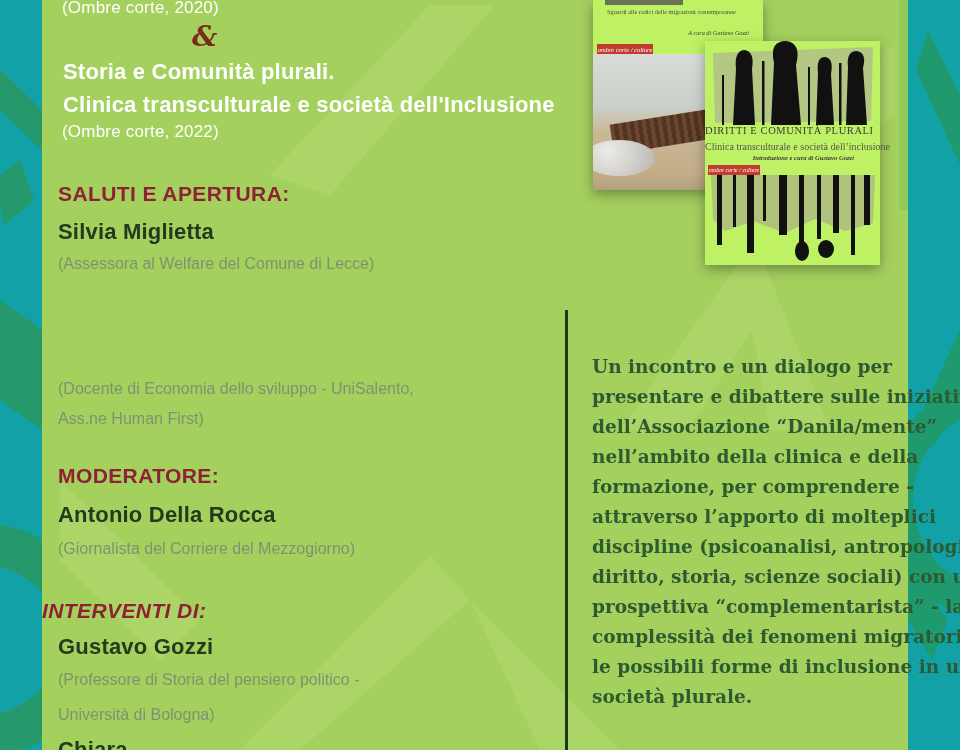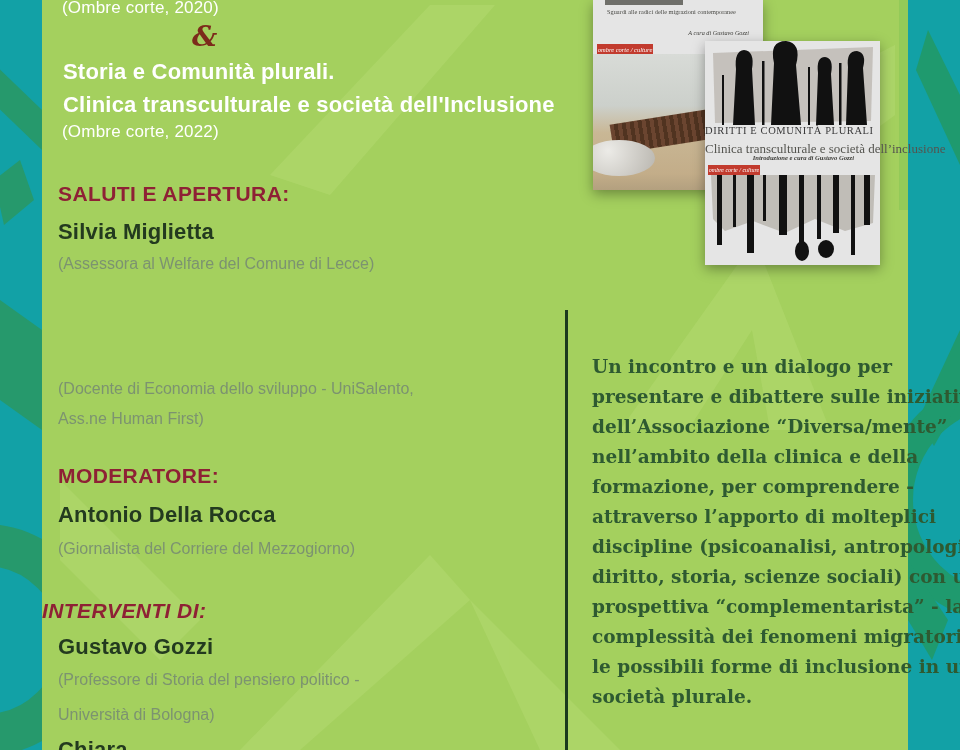--- a/index.html
+++ b/index.html
@@ -22,21 +22,21 @@
   .role{color:var(--role_gray,#7c9370);font-weight:400;font-size:16px;}
   #divider{position:absolute;left:565px;top:310px;width:3px;height:440px;
            background:var(--divider_green,#1b3a1e);}
   #paragraph{position:absolute;left:592px;top:352px;width:300px;}
   .pline{
     font-family:"DejaVu Serif",serif;font-weight:700;font-size:18.5px;
     line-height:30px;color:var(--paragraph_green,#2e5a31);
     text-align:justify;text-align-last:justify;white-space:nowrap;
   }
   .pline.last{text-align-last:left;}
-  .book{position:absolute;background:#e5e5e5;box-shadow:0 4px 12px rgba(0,0,0,.35);}
+  .book{position:absolute;background:#bef264;box-shadow:0 4px 12px rgba(0,0,0,.35);}
   #book-back{left:593px;top:0;width:170px;height:190px;}
   #book-front{left:705px;top:41px;width:175px;height:224px;}
   .bserif{font-family:"Liberation Serif",serif;position:absolute;white-space:nowrap;}
   .imprint{position:absolute;background:var(--imprint_red,#c23b2e);color:#fff;
            font-family:"Liberation Serif",serif;font-style:italic;font-size:6.5px;
            line-height:11px;text-align:center;}
   .photo{position:absolute;left:0;right:0;top:54px;bottom:0;overflow:hidden;
          background:linear-gradient(180deg,#d8dbd7 0%,#ccd0cb 38%,#c9b795 58%,#c3ad89 88%,#b3a07f 100%);}
   .wall{position:absolute;left:18px;top:58px;width:160px;height:30px;
         transform:rotate(-9deg);
@@ -111,21 +111,21 @@
   <div class="txt role" style="left:58px;top:671px;">(Professore di Storia del pensiero politico -</div>
   <div class="txt role" style="left:58px;top:706px;">Università di Bologna)</div>
 
   <div class="txt nm cutline" style="left:58px;top:739px;height:11px;line-height:22px;">Chiara</div>
 
   <div id="divider"></div>
 
   <div id="paragraph">
     <div class="pline">Un incontro e un dialogo per</div>
     <div class="pline">presentare e dibattere sulle iniziative</div>
-    <div class="pline">dell’Associazione “Diversa/mente”</div>
+    <div class="pline">dell’Associazione “Danila/mente”</div>
     <div class="pline">nell’ambito della clinica e della</div>
     <div class="pline">formazione, per comprendere -</div>
     <div class="pline">attraverso l’apporto di molteplici</div>
     <div class="pline">discipline (psicoanalisi, antropologia,</div>
     <div class="pline">diritto, storia, scienze sociali) con una</div>
     <div class="pline">prospettiva “complementarista” - la</div>
     <div class="pline">complessità dei fenomeni migratori e</div>
     <div class="pline">le possibili forme di inclusione in una</div>
     <div class="pline last">società plurale.</div>
   </div>
@@ -149,21 +149,21 @@
         <path d="M66,84 L69,22 Q64,0 81,0 Q97,2 91,24 L96,84 Z"></path>
         <path d="M111,84 L113,32 Q111,16 120,16 Q129,17 126,33 L129,84 Z"></path>
         <path d="M141,84 L143,26 Q141,10 152,10 Q162,12 158,27 L162,84 Z"></path>
         <rect x="57" y="20" width="2.5" height="64"></rect>
         <rect x="103" y="26" width="2" height="58"></rect>
         <rect x="134" y="22" width="2.5" height="62"></rect>
         <rect x="17" y="34" width="2" height="50"></rect>
       </g>
     </svg>
     <div class="bserif" style="left:0;right:8px;top:84px;font-size:10.5px;letter-spacing:.6px;color:#39393a;text-align:right;">DIRITTI E COMUNITÀ PLURALI</div>
-    <div class="bserif" style="left:0;right:8px;top:100px;font-size:13px;color:#54544f;text-align:right;">Clinica transculturale e società dell’inclusione</div>
+    <div class="bserif" style="left:0;right:8px;top:100px;font-size:10px;color:#54544f;text-align:right;">Clinica transculturale e società dell’inclusione</div>
     <div class="bserif" style="left:0;right:26px;top:113px;font-size:6.6px;font-style:italic;font-weight:700;color:#3c3c38;text-align:right;">Introduzione e cura di Gustavo Gozzi</div>
     <div class="imprint" style="left:3px;top:124px;width:52px;height:10px;line-height:10px;font-size:6px;">ombre corte / culture</div>
     <svg width="175" height="90" viewBox="0 0 175 90" style="position:absolute;left:0;top:134px;">
       <polygon points="6,0 170,0 168,48 140,56 110,44 80,58 48,46 20,56 8,44" fill="#a39c92" opacity="0.55"></polygon>
       <g fill="#111">
         <rect x="12" y="0" width="5" height="70"></rect>
         <rect x="28" y="0" width="3" height="52"></rect>
         <rect x="42" y="0" width="7" height="78"></rect>
         <rect x="58" y="0" width="3" height="46"></rect>
         <rect x="74" y="0" width="8" height="60"></rect>

